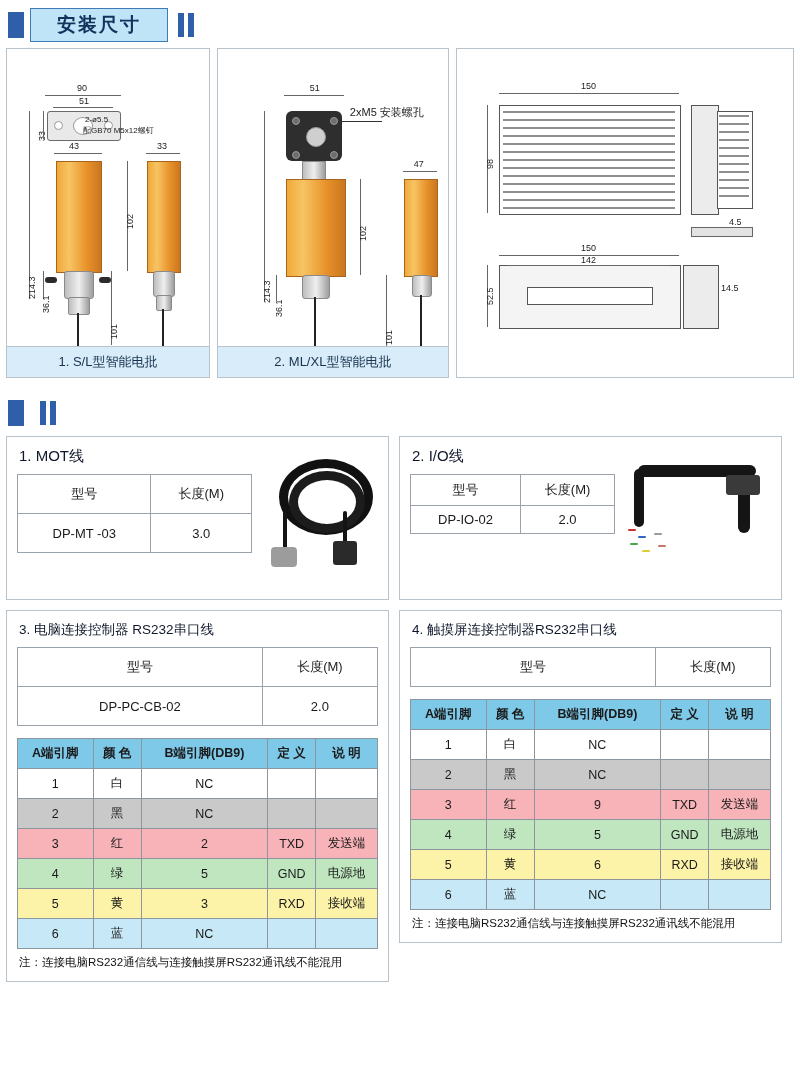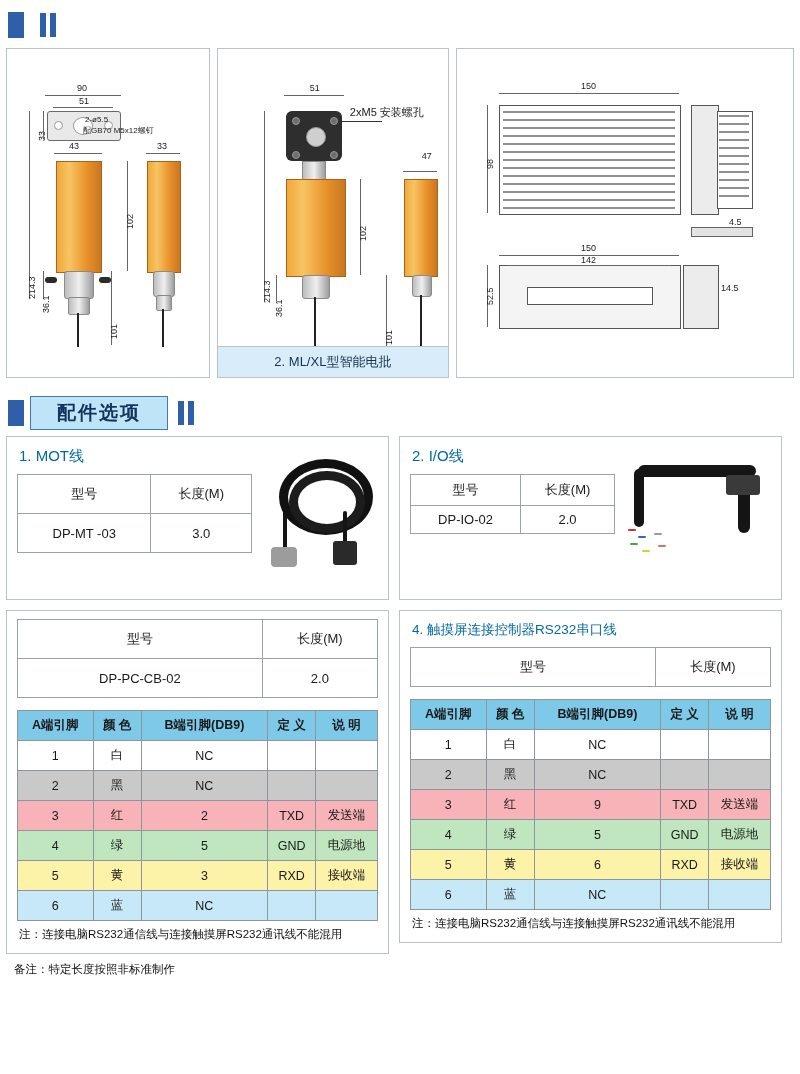--- a/index.html
+++ b/index.html
@@ -53,21 +53,21 @@
 
   
   .hsbox{position:absolute;border:1px solid #555;background:#fff;}
   .fin{position:absolute;background:#8f8f8f;height:2px;}
 
   
   .acc-wrap{margin:6px 6px 0 6px;}
   .acc-grid{display:flex;gap:10px;}
   .acc-col{width:383px;}
   .acc-box{border:1px solid #b9c3cc;background:#fff;padding:8px 10px 10px 10px;position:relative;}
-  .acc-title{font-size:15px;color:#0369a1;margin:2px 0 8px 2px;font-weight:normal;}
+  .acc-title{font-size:15px;color:#0f172a;margin:2px 0 8px 2px;font-weight:normal;}
   .acc-title.small{font-size:13.5px;}
   table.t{border-collapse:collapse;}
   table.t td,table.t th{border:1px solid #9aa3ab;font-size:13px;text-align:center;padding:6px 4px;font-weight:normal;}
   .tbl-mot{width:235px;}
   .tbl-mot td{height:26px;}
   .tbl-io{width:205px;}
   .tbl-wide{width:100%;}
   .tbl-wide td{height:26px;}
 
   
@@ -88,20 +88,21 @@
   .coil{position:absolute;border:9px solid #1e1e1e;border-radius:50%;}
   .plug{position:absolute;background:#2a2a2a;border-radius:2px;}
   .plug2{position:absolute;background:#9c9c9c;border-radius:2px;}
   .wirebunch i{position:absolute;width:8px;height:2px;border-radius:1px;}
 </style>
 </head>
 <body>
 
 <div class="sec-head" style="margin:8px 0 0 8px;">
   <span class="sq"></span>
+  <span class="title-box">安装尺寸</span>
   <span class="bars">
       <i></i>
       <i></i>
     </span>
 </div>
 
 <div class="dim-row">
 
   <div class="dim-panel p1">
     <div class="art">
@@ -139,20 +140,21 @@
 
       <div class="dimlineV" style="left:120px;top:112px;height:110px;"></div>
       <div class="lbl v" style="left:118px;top:180px;">102</div>
       <div class="dimlineV" style="left:22px;top:62px;height:188px;"></div>
       <div class="lbl v" style="left:20px;top:250px;">214.3</div>
       <div class="dimlineV" style="left:36px;top:222px;height:28px;"></div>
       <div class="lbl v" style="left:34px;top:264px;">36.1</div>
       <div class="dimlineV" style="left:104px;top:222px;height:74px;"></div>
       <div class="lbl v" style="left:102px;top:290px;">101</div>
     </div>
+    <div class="dim-cap">1. S/L型智能电批</div>
   </div>
 
   <div class="dim-panel p2">
     <div class="art">
 
       <div class="ln" style="left:68px;top:62px;width:56px;height:50px;background:#2e2e2e;border-radius:6px;"></div>
       <div class="blkround" style="left:88px;top:78px;width:18px;height:18px;background:#cfcfcf;"></div>
       <div class="blkround" style="left:74px;top:68px;width:6px;height:6px;background:#6e6e6e;"></div>
       <div class="blkround" style="left:112px;top:68px;width:6px;height:6px;background:#6e6e6e;"></div>
       <div class="blkround" style="left:74px;top:102px;width:6px;height:6px;background:#6e6e6e;"></div>
@@ -170,21 +172,21 @@
       <div class="lbl v" style="left:140px;top:192px;">102</div>
       <div class="dimlineV" style="left:46px;top:62px;height:190px;"></div>
       <div class="lbl v" style="left:44px;top:254px;">214.3</div>
       <div class="dimlineV" style="left:58px;top:226px;height:26px;"></div>
       <div class="lbl v" style="left:56px;top:268px;">36.1</div>
 
       <div class="body-orange" style="left:186px;top:130px;width:32px;height:96px;"></div>
       <div class="cap-gray" style="left:194px;top:226px;width:18px;height:20px;border-radius:3px;"></div>
       <div class="cable" style="left:202px;top:246px;height:68px;"></div>
       <div class="dimline" style="left:185px;top:122px;width:34px;"></div>
-      <div class="lbl" style="left:196px;top:102px;margin-left:8px;">47</div>
+      <div class="lbl" style="left:196px;top:110px;">47</div>
       <div class="dimlineV" style="left:168px;top:226px;height:74px;"></div>
       <div class="lbl v" style="left:166px;top:296px;">101</div>
     </div>
     <div class="dim-cap">2. ML/XL型智能电批</div>
   </div>
 
   <div class="dim-panel p3">
     <div class="art">
 
       <div class="hsbox" style="left:42px;top:56px;width:180px;height:108px;"></div>
@@ -231,21 +233,20 @@
       <div class="lbl" style="left:124px;top:206px;">142</div>
       <div class="dimlineV" style="left:30px;top:216px;height:62px;"></div>
       <div class="lbl v" style="left:28px;top:256px;">52.5</div>
       <div class="lbl" style="left:264px;top:234px;">14.5</div>
     </div>
   </div>
 </div>
 
 <div class="sec-head" style="margin:18px 0 0 8px;">
   <span class="sq"></span>
-  <span class="title-box">配件选项</span>
   <span class="bars">
       <i></i>
       <i></i>
     </span>
 </div>
 
 <div class="acc-wrap">
   <div class="acc-grid">
 
     <div class="acc-col">
@@ -305,20 +306,21 @@
           </div>
         </div>
       </div>
     </div>
   </div>
 
   <div class="acc-grid" style="margin-top:10px;">
 
     <div class="acc-col">
       <div class="acc-box">
+        <div class="acc-title small">3. 电脑连接控制器 RS232串口线</div>
         <table class="t tbl-wide">
           <tbody>
               <tr>
             <td style="width:68%">型号</td>
             <td>长度(M)</td>
           </tr>
           <tr>
             <td>DP-PC-CB-02</td>
             <td>2.0</td>
           </tr>
@@ -445,14 +447,13 @@
             <td></td>
             <td></td>
           </tr>
         </tbody>
           </table>
         <div class="note">注：连接电脑RS232通信线与连接触摸屏RS232通讯线不能混用</div>
       </div>
     </div>
   </div>
 
-  <div class="footer-note">备注：特定长度按照非标准制作</div>
 </div>
 
 </body></html>

